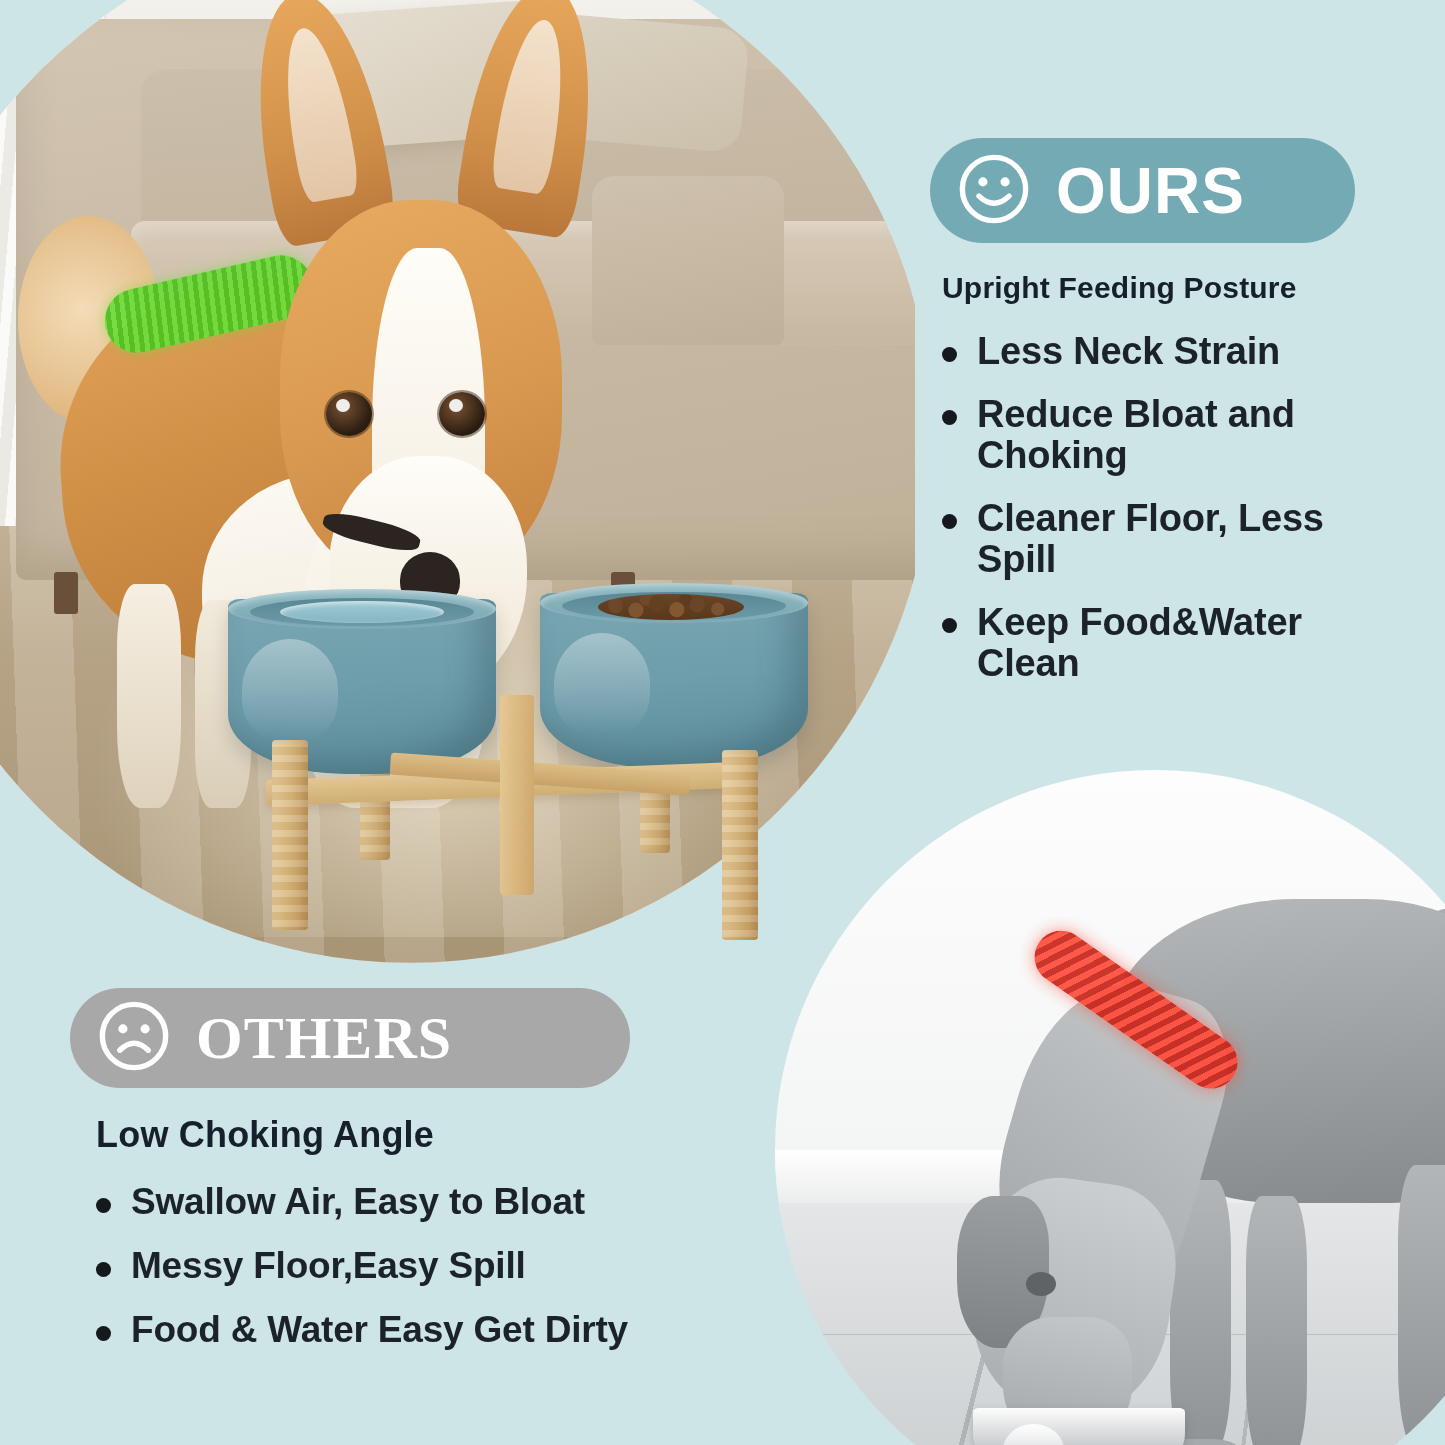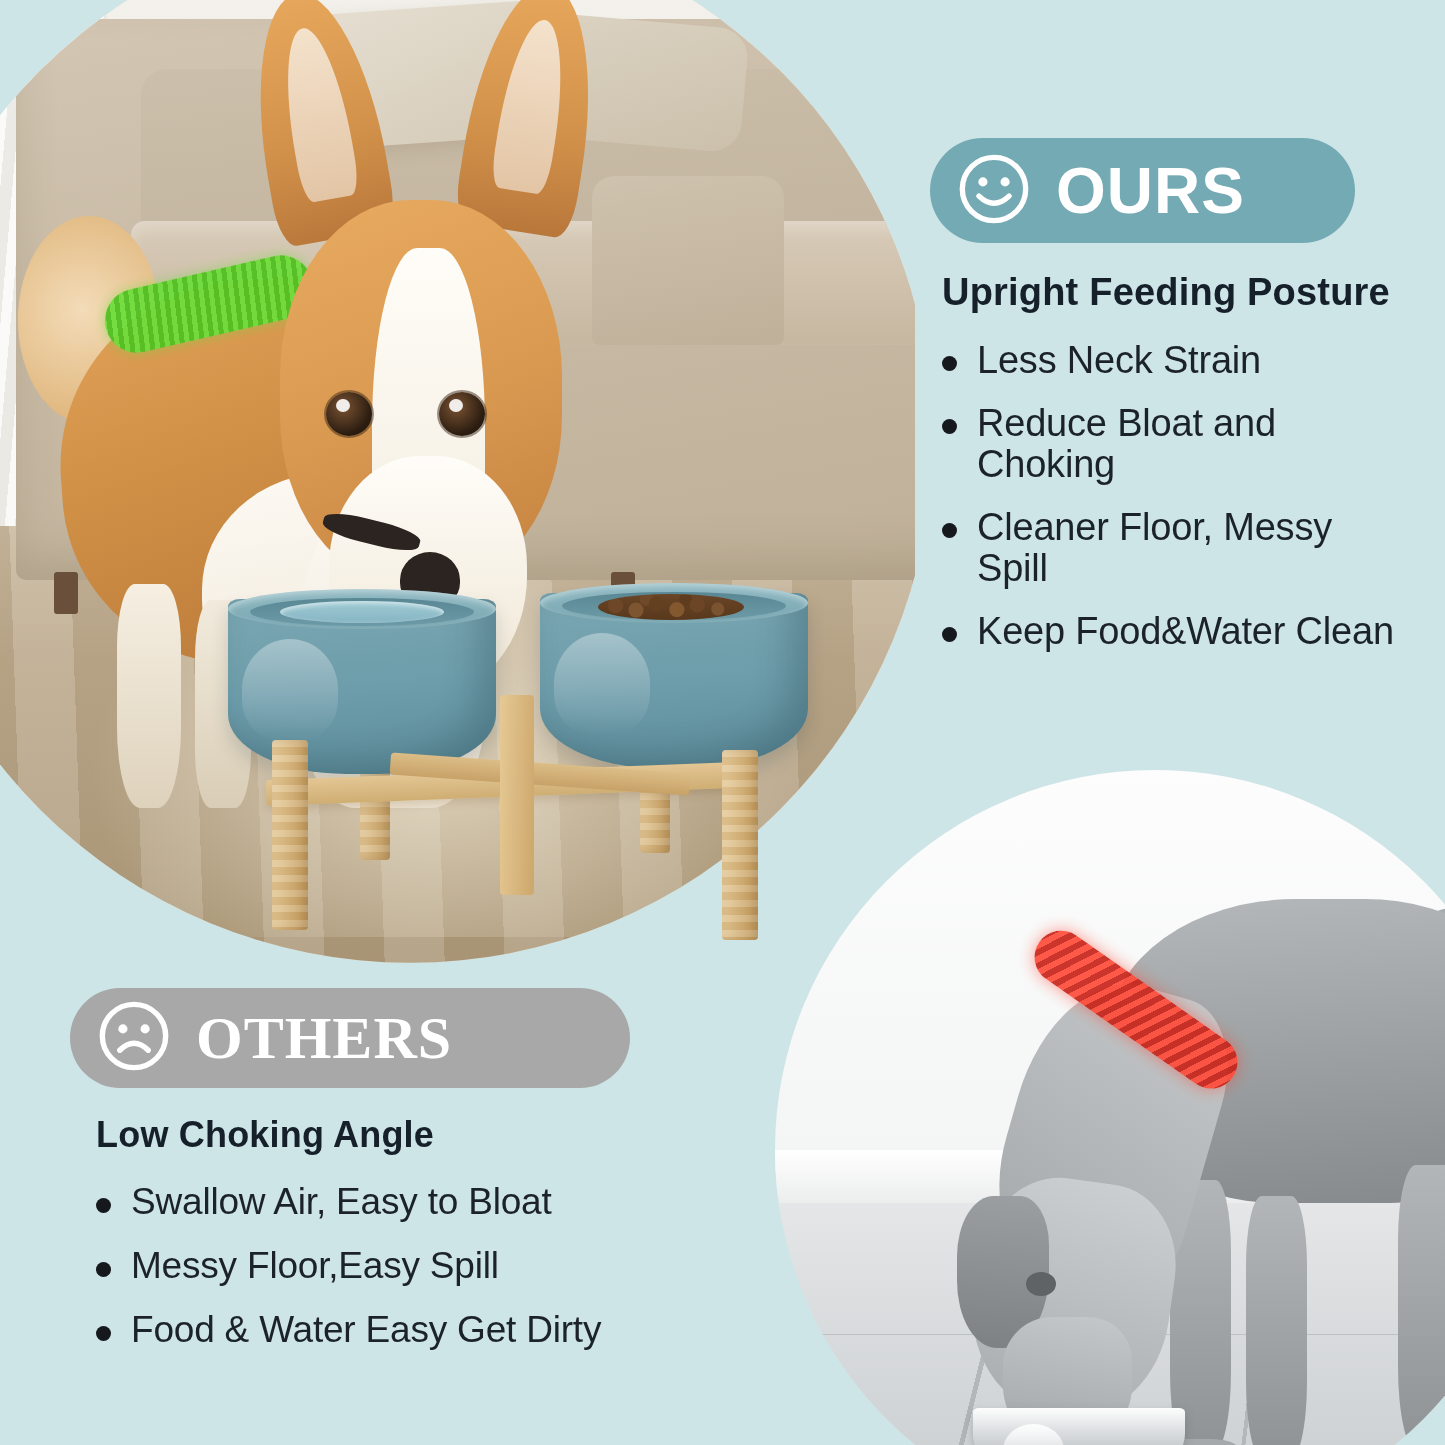--- a/index.html
+++ b/index.html
@@ -209,28 +209,28 @@
   .panel-others{left:70px;top:988px;width:620px;}
 
   .badge{display:inline-flex;align-items:center;gap:24px;
     border-radius:60px;padding:14px 42px 14px 26px;box-sizing:border-box;}
   .badge-ours{background:#74aab3;width:425px;height:105px;}
   .badge-others{background:#a8a8a8;width:560px;height:100px;}
   .badge-label{font-size:64px;font-weight:bold;color:#ffffff;letter-spacing:1px;line-height:1;}
   .badge-others .badge-label{font-size:60px;font-family:Liberation Serif, serif;}
   .face{flex:0 0 auto;}
 
-  .sub-head{font-size:38px;font-weight:bold;color:#16202a;
+  .sub-head{font-size:30px;font-weight:bold;color:#16202a;
     margin:28px 0 0 12px;letter-spacing:.2px;}
   .panel-others .sub-head{font-size:36px;margin:26px 0 0 26px;}
 
   ul.points{list-style:none;margin:26px 0 0 0;padding:0;}
   ul.points li{display:flex;align-items:flex-start;gap:20px;
     font-size:38px;color:#1b2329;margin-bottom:22px;line-height:1.08;
-    font-weight:400;letter-spacing:-.2px;}
+    font-weight:700;letter-spacing:-.2px;}
   .panel-ours ul.points{margin-left:12px;}
   .panel-others ul.points{margin-left:26px;}
   .panel-others ul.points li{font-size:37px;margin-bottom:24px;}
   .dot{flex:0 0 auto;width:15px;height:15px;border-radius:50%;
     background:#15191d;margin-top:16px;}
 </style>
 </head>
 <body>
 
 <div class="stage">
@@ -342,21 +342,21 @@
       <li>
         <span class="dot"></span>
         <span>Less Neck Strain</span>
       </li>
       <li>
         <span class="dot"></span>
         <span>Reduce Bloat and Choking</span>
       </li>
       <li>
         <span class="dot"></span>
-        <span>Cleaner Floor, Messy Spill</span>
+        <span>Cleaner Floor, Less Spill</span>
       </li>
       <li>
         <span class="dot"></span>
         <span>Keep Food&amp;Water Clean</span>
       </li>
     </ul>
   </div>
 
   <div class="panel panel-others">
     <div class="badge badge-others">

